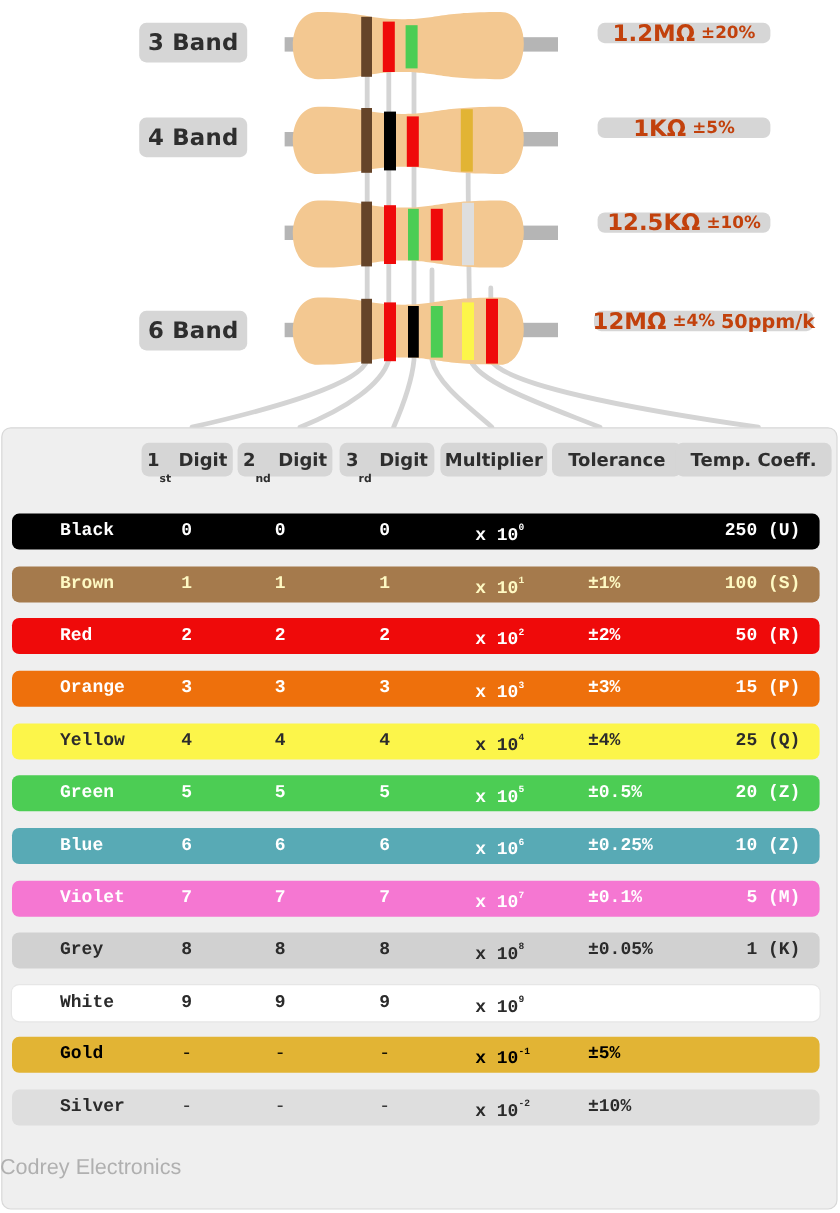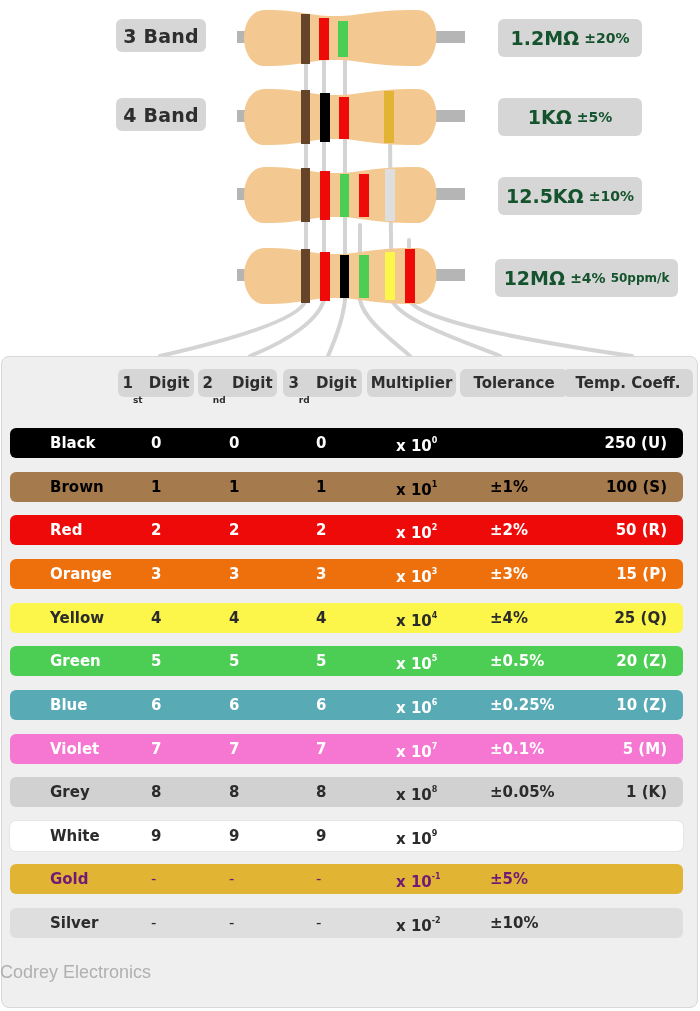--- a/index.html
+++ b/index.html
@@ -8,44 +8,44 @@
 
   #diagram { position: absolute; left: 0; top: 0; width: 700px; height: 360px; }
 
   .band-label {
     position: absolute; left: 116px; width: 90px; height: 33px;
     background: #d6d6d6; border-radius: 6px;
     font-weight: bold; font-size: 19px; color: #2e2e2e;
     display: flex; align-items: center; justify-content: center; letter-spacing: 0.2px;
   }
   .value-label {
-    position: absolute; height: 38px;
+    position: absolute; height: 17px;
     background: #d6d6d6; border-radius: 6px;
-    font-weight: bold; font-size: 19px; color: #14532d;
+    font-weight: bold; font-size: 19px; color: #c2410c;
     display: flex; align-items: center; justify-content: center; white-space: nowrap;
   }
   .value-label .tol { font-size: 14px; margin-left: 5px; }
-  .value-label .ppm { font-size: 12px; margin-left: 5px; }
+  .value-label .ppm { font-size: 16px; margin-left: 5px; }
 
   #panel {
     position: absolute; left: 1px; top: 356px; width: 697px; height: 652px;
     background: #efefef; border: 1.5px solid #d8d8d8; border-radius: 8px;
   }
   .col-head {
     position: absolute; top: 369px; height: 28px;
     background: #d6d6d6; border-radius: 6px;
     font-weight: bold; font-size: 15px; color: #2e2e2e;
     display: flex; align-items: center; justify-content: center; white-space: nowrap;
   }
   .col-head sup { font-size: 9px; margin-right: 1px; position: relative; top: -1px; margin-top: 35px; }
 
   .row {
     position: absolute; left: 10px; width: 673px; height: 30px;
     border-radius: 6px;
-    font-weight: bold; font-size: 15px;
+    font-weight: bold; font-size: 15px; font-family: Liberation Mono, monospace;
   }
   .row span { position: absolute; top: 0; height: 30px; line-height: 30px; white-space: nowrap; }
   .row .c-name { left: 40px; }
   .row .c-d1 { left: 141px; }
   .row .c-d2 { left: 219px; }
   .row .c-d3 { left: 306px; }
   .row .c-mult { left: 386px; }
   .row .c-mult sup { font-size: 8px; position: relative; top: -2px; }
   .row .c-tol { left: 480px; }
   .row .c-temp { right: 16px; }
@@ -110,20 +110,23 @@
     <rect x="83" y="6" width="10" height="49" fill="#ef0a0a"></rect>
     <rect x="103" y="9" width="9" height="43" fill="#4ccd54"></rect>
     <rect x="122" y="9" width="10" height="43" fill="#ef0a0a"></rect>
     <rect x="148" y="4" width="10" height="52" fill="#dedede"></rect>
   </svg>
   <div class="value-label" style="top:177px;left:498px;width:144px">
     <span>12.5KΩ</span>
       <span class="tol">±10%</span>
   </div>
 
+  <div class="band-label" style="top:259px">
+      <span>6 Band</span>
+    </div>
   <svg style="position:absolute;left:237px;top:246px" width="228" height="60" viewBox="0 0 228 60">
     <rect x="0" y="23" width="228" height="12" fill="#b5b5b5"></rect>
     <path d="M48 2 C20 2 24 58 48 58 C100 58 100 52 130 52 C160 52 160 58 200 58 C228 58 228 2 200 2 C160 2 160 8 130 8 C100 8 100 2 48 2 Z" fill="#f3c891" transform="scale(-1,1) translate(-228,0)"></path>
     <rect x="64" y="3" width="9" height="54" fill="#654429"></rect>
     <rect x="83" y="6" width="10" height="49" fill="#ef0a0a"></rect>
     <rect x="103" y="9" width="9" height="43" fill="#000000"></rect>
     <rect x="122" y="9" width="10" height="43" fill="#4ccd54"></rect>
     <rect x="148" y="6" width="10" height="48" fill="#fcf54a"></rect>
     <rect x="168" y="3" width="10" height="54" fill="#ef0a0a"></rect>
   </svg>
@@ -158,21 +161,21 @@
 <div id="rows">
     <div class="row" style="top: 428px; background: rgb(0, 0, 0); color: rgb(255, 255, 255);">
       <span class="c-name">Black</span>
       <span class="c-d1">0</span>
       <span class="c-d2">0</span>
       <span class="c-d3">0</span>
       <span class="c-mult"><span style="position:static">x 10</span><sup>0</sup></span>
       <span class="c-tol"></span>
       <span class="c-temp">250 (U)</span>
     </div>
-    <div class="row" style="top: 472px; background: rgb(165, 122, 76); color: #000000;">
+    <div class="row" style="top: 472px; background: rgb(165, 122, 76); color: #fef9c3;">
       <span class="c-name">Brown</span>
       <span class="c-d1">1</span>
       <span class="c-d2">1</span>
       <span class="c-d3">1</span>
       <span class="c-mult"><span style="position:static">x 10</span><sup>1</sup></span>
       <span class="c-tol">±1%</span>
       <span class="c-temp">100 (S)</span>
     </div>
     <div class="row" style="top: 515px; background: rgb(239, 10, 10); color: rgb(255, 255, 255);">
       <span class="c-name">Red</span>
@@ -239,21 +242,21 @@
     </div>
     <div class="row" style="top: 821px; background: rgb(255, 255, 255); color: rgb(43, 43, 43); box-shadow: rgb(230, 230, 230) 0px 0px 0px 1px;">
       <span class="c-name">White</span>
       <span class="c-d1">9</span>
       <span class="c-d2">9</span>
       <span class="c-d3">9</span>
       <span class="c-mult"><span style="position:static">x 10</span><sup>9</sup></span>
       <span class="c-tol"></span>
       <span class="c-temp"></span>
     </div>
-    <div class="row" style="top: 864px; background: rgb(226, 180, 52); color: #701a75;">
+    <div class="row" style="top: 864px; background: rgb(226, 180, 52); color: #000000;">
       <span class="c-name">Gold</span>
       <span class="c-d1 dash">-</span>
       <span class="c-d2 dash">-</span>
       <span class="c-d3 dash">-</span>
       <span class="c-mult"><span style="position:static">x 10</span><sup>-1</sup></span>
       <span class="c-tol">±5%</span>
       <span class="c-temp"></span>
     </div>
     <div class="row" style="top: 908px; background: rgb(222, 222, 222); color: rgb(43, 43, 43); padding-left: 24px;">
       <span class="c-name">Silver</span>

